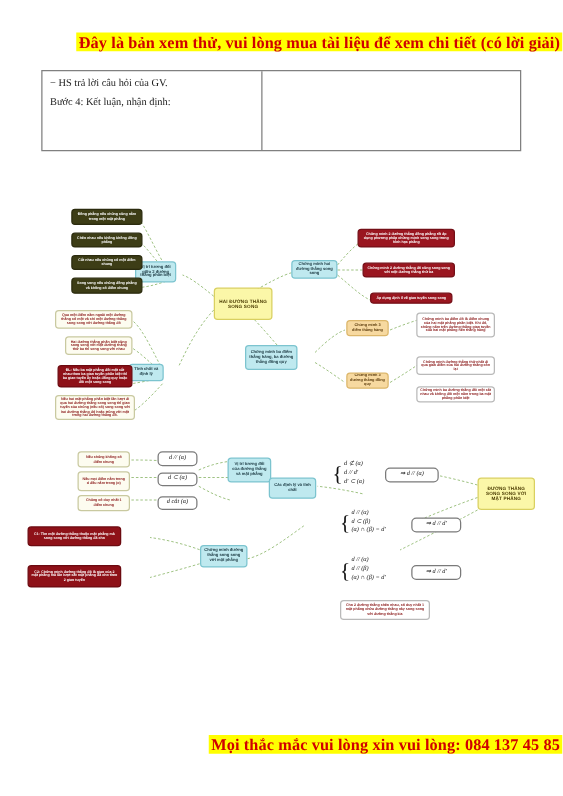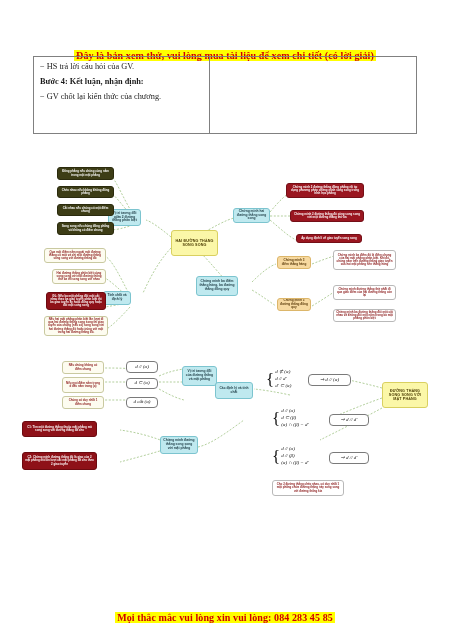--- a/index.html
+++ b/index.html
@@ -5,36 +5,36 @@
   html,body{margin:0;padding:0;}
   body{
     width:450px;height:637px;background:#ffffff;
     font-family:"Liberation Serif",serif;
     position:relative;overflow:hidden;
   }
   .page{position:relative;width:450px;height:637px;}
 
   
   .banner{
-    position:absolute;left:0;width:450px;text-align:center;
-    font-weight:bold;color:#d00000;font-size:10px;margin-top:24px;
+    position:absolute;left:0;width:450px;text-align:right;
+    font-weight:bold;color:#d00000;font-size:13px;
   }
   .banner span{background:#ffff00;padding:0 2px;letter-spacing:.1px;}
   #top-banner{top:26px;}
   #bottom-banner{top:588px;}
 
   
   .tbl{
-    position:absolute;left:33px;top:56px;width:384px;height:78px;
+    position:absolute;left:33px;top:56px;width:384px;height:65px;
     border:1px solid #808080;box-sizing:border-box;display:flex;
   }
   .tbl .col-l{width:176px;border-right:1px solid #808080;box-sizing:border-box;padding:4px 6px 0 6px;}
   .tbl .col-r{flex:1;}
   .tbl p{margin:0 0 2.5px 0;font-size:8.3px;line-height:12.5px;color:#1a1a1a;}
-  .tbl p.b{font-weight:bold;}
+  .tbl p.b{font-weight:normal;}
   .tbl p.just{text-align:justify;text-align-last:justify;}
 
   
   .mm{position:absolute;left:0;top:0;width:450px;height:637px;pointer-events:none;}
   .node{
     position:absolute;box-sizing:border-box;
     font-family:"Liberation Sans",sans-serif;
     text-align:center;line-height:1.12;
     border-radius:3px;padding:1.5px 2px;
     display:flex;align-items:center;justify-content:center;
@@ -68,21 +68,20 @@
 <div class="page">
 
   <div class="banner" id="top-banner">
     <span>Đây là bản xem thử, vui lòng mua tài liệu để xem chi tiết (có lời giải)</span>
   </div>
 
   <div class="tbl">
     <div class="col-l">
       <p>− HS trả lời câu hỏi của GV.</p>
       <p class="b">Bước 4: Kết luận, nhận định:</p>
-      <p>− GV chốt lại kiến thức của chương.</p>
     </div>
     <div class="col-r"></div>
   </div>
 
   <svg class="links">
     <g fill="none" stroke="#7fae5a" stroke-width="0.6" stroke-dasharray="2,1.6">
 
       <path d="M171,237 C160,228 152,222 146,220"></path>
       <path d="M171,248 C158,262 150,278 143,293"></path>
       <path d="M196,237 C215,226 226,220 234,218"></path>
@@ -198,16 +197,16 @@
         <span>d // (β)</span><br>
         <span>(α) ∩ (β) = d'</span>
       </span>
     </div>
     <div class="node n-mathbox" style="left:329px;top:452px;width:40px;height:12px;">⇒ d // d'</div>
 
     <div class="node n-white" style="left:272px;top:480px;width:72px;height:16px;">Cho 2 đường thẳng chéo nhau, có duy nhất 1 mặt phẳng chứa đường thẳng này song song với đường thẳng kia</div>
   </div>
 
   <div class="banner" id="bottom-banner">
-    <span>Mọi thắc mắc vui lòng xin vui lòng: 084 283 45 85</span>
+    <span>Mọi thắc mắc vui lòng xin vui lòng: 084 137 45 85</span>
   </div>
 
 </div>
 
 </body></html>

